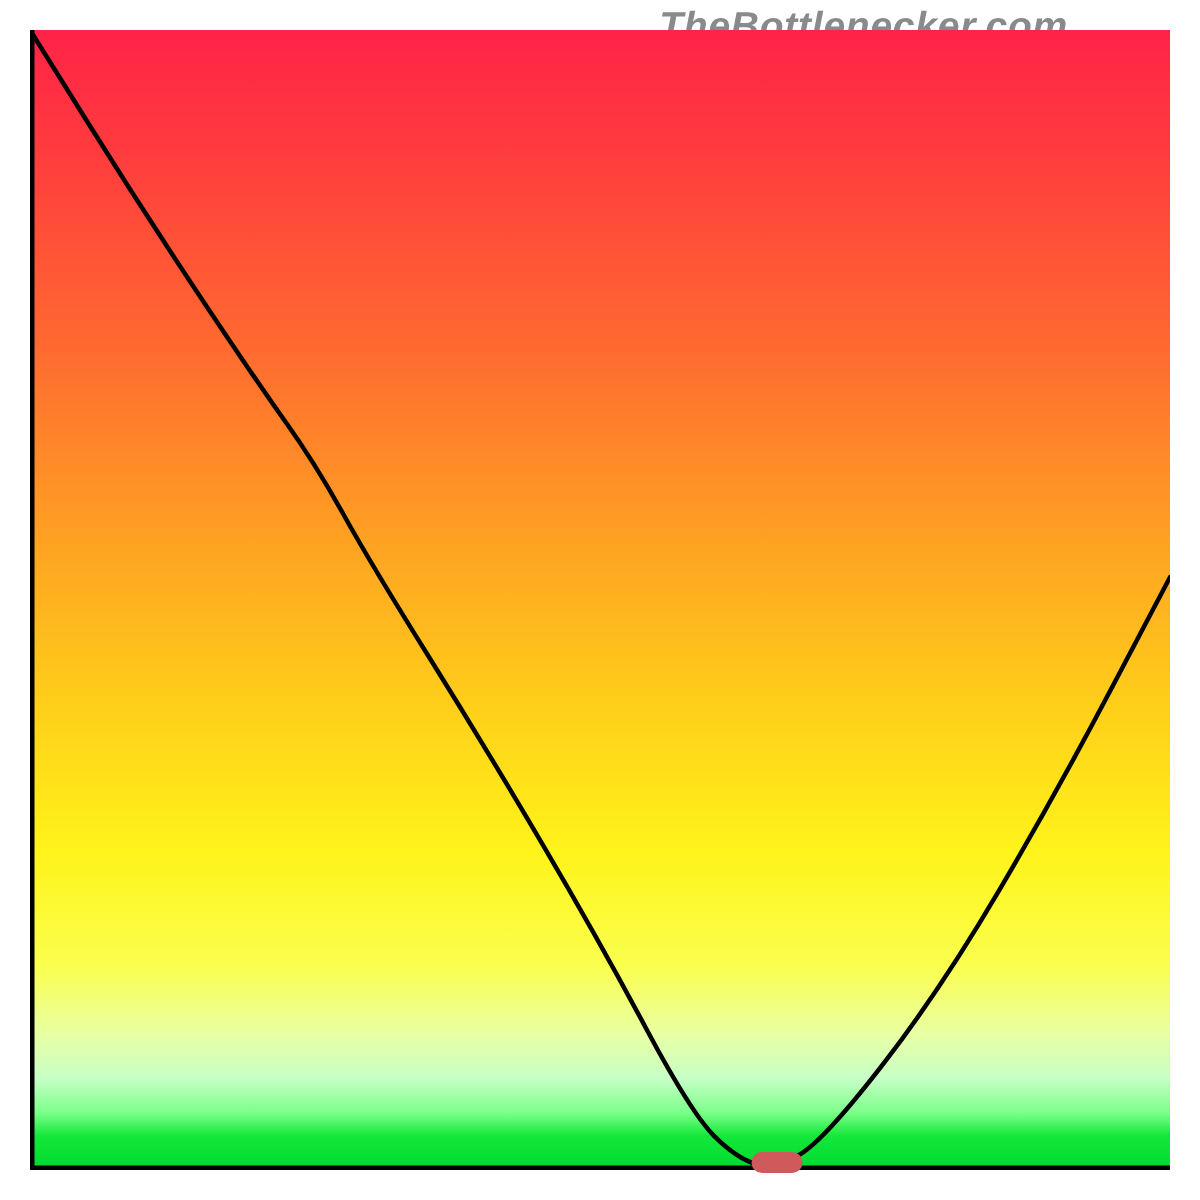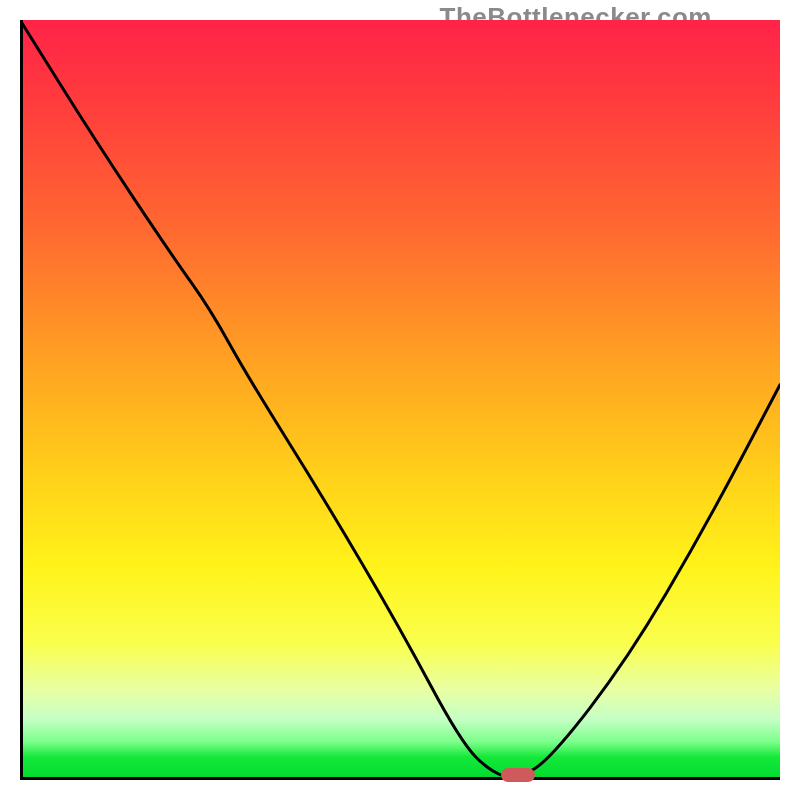--- a/index.html
+++ b/index.html
@@ -7,20 +7,21 @@
     padding: 0;
     width: 800px;
     height: 800px;
     background: #ffffff;
     overflow: hidden;
   }
   .container {
     position: relative;
     width: 720px;
     height: 800px;
+    font-style: italic;
   }
   .watermark {
     position: absolute;
     top: 2px;
     right: 8px;
     font-family: Arial, Helvetica, sans-serif;
     font-size: 26px;
     font-weight: 600;
     color: #8a8a8a;
     letter-spacing: 0.5px;

